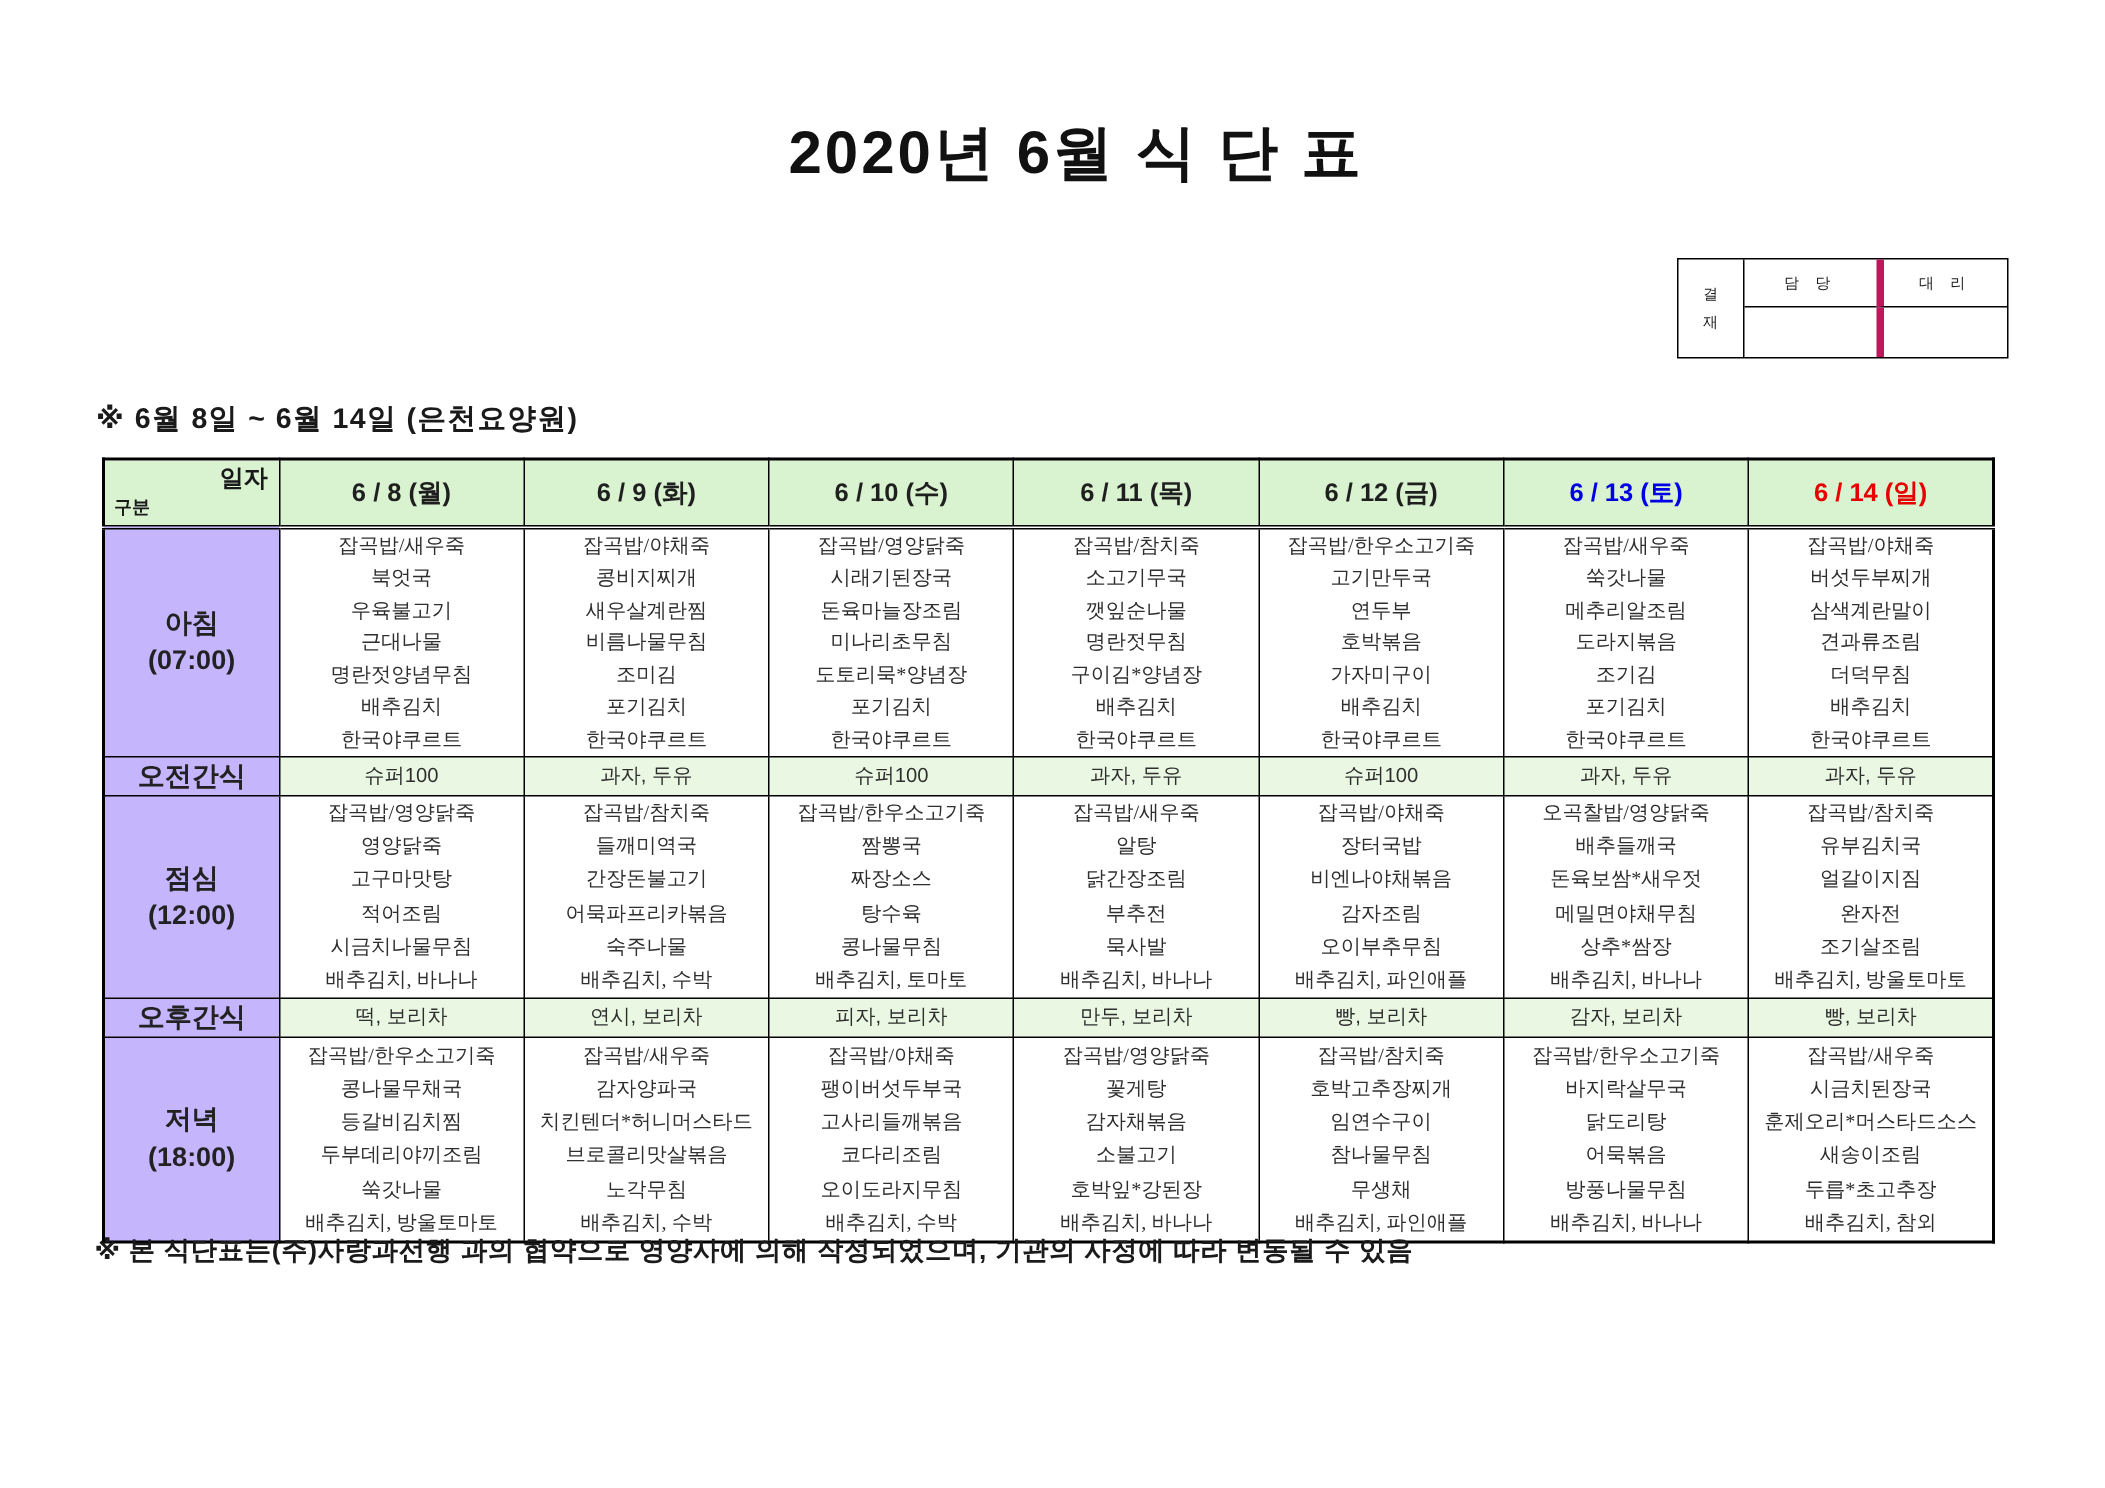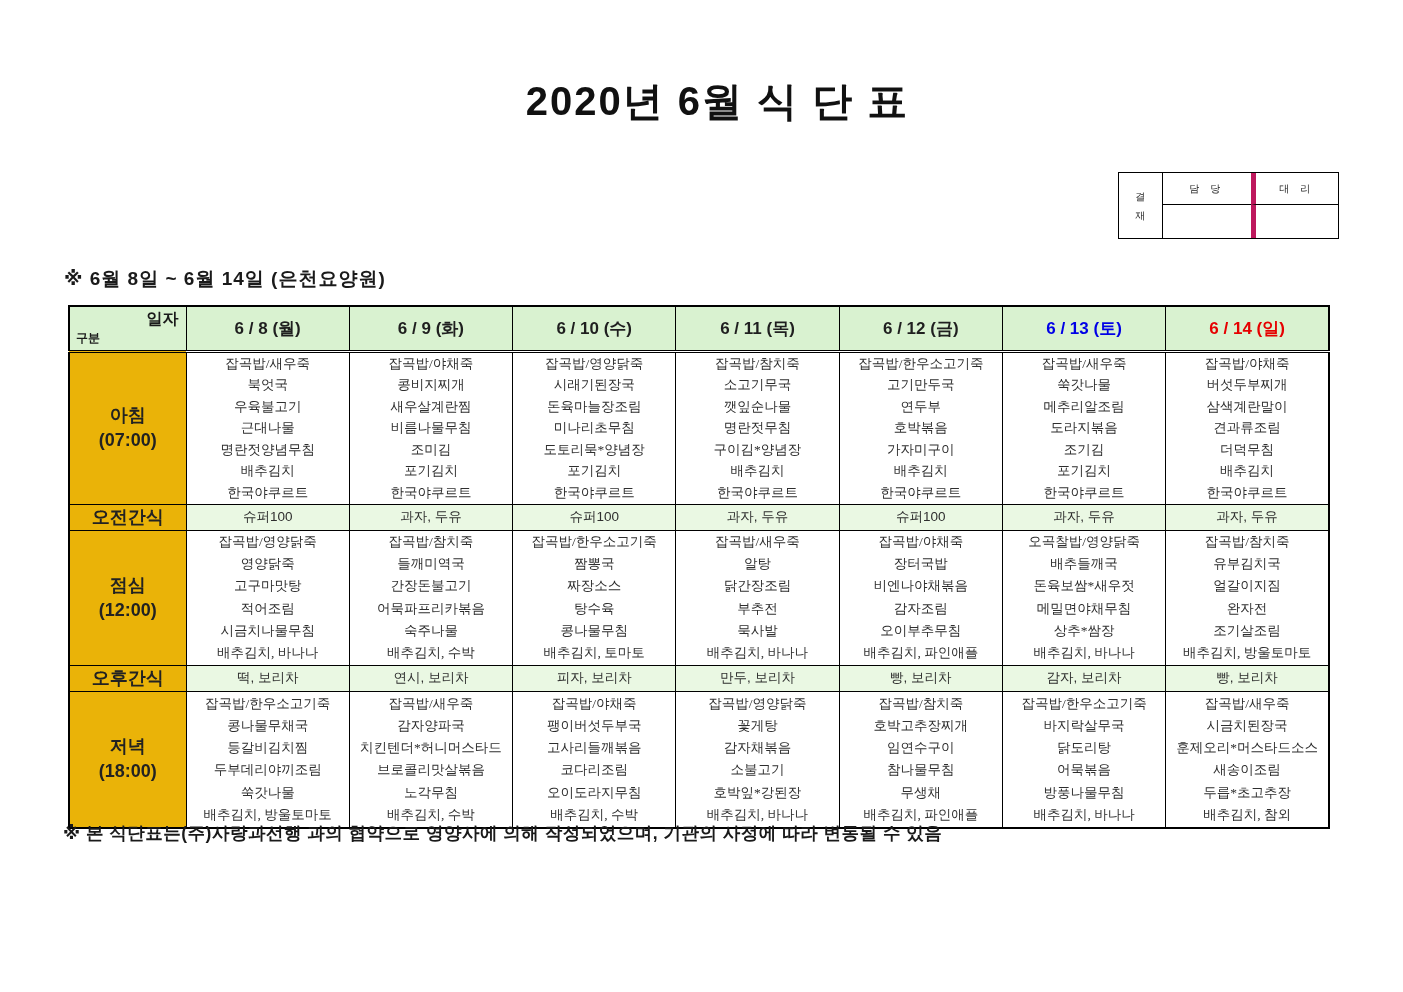--- a/index.html
+++ b/index.html
@@ -38,21 +38,21 @@
     background:#d9f2d0;font-size:17px;font-weight:bold;border-bottom:3px double #000;
   }
   .corner-cell{position:relative;
     background-color:#d9f2d0;
     background-image:linear-gradient(to bottom right,transparent calc(50% - 0.8px),#000 calc(50% - 0.8px),#000 calc(50% + 0.8px),transparent calc(50% + 0.8px));
   }
   .corner-top{position:absolute;top:2px;right:7px;font-size:16px;font-weight:bold;}
   .corner-bottom{position:absolute;bottom:3px;left:6px;font-size:12px;font-weight:bold;}
 
   td.label-cell{
-    background:#eab308;text-align:center;font-weight:bold;font-size:18px;color:#222;
+    background:#c4b5fd;text-align:center;font-weight:bold;font-size:18px;color:#222;
   }
   td.label-cell div{line-height:25px;}
   tr.r-snack td.label-cell{font-size:18px;}
 
   tr.r-breakfast{height:152px;}
   tr.r-lunch{height:135px;}
   tr.r-dinner{height:137px;}
   tr.r-snack{height:22px;}
 
   td.meal-cell{text-align:center;font-size:13.5px;color:#2e2e2e;font-family:Liberation Serif, serif;}

